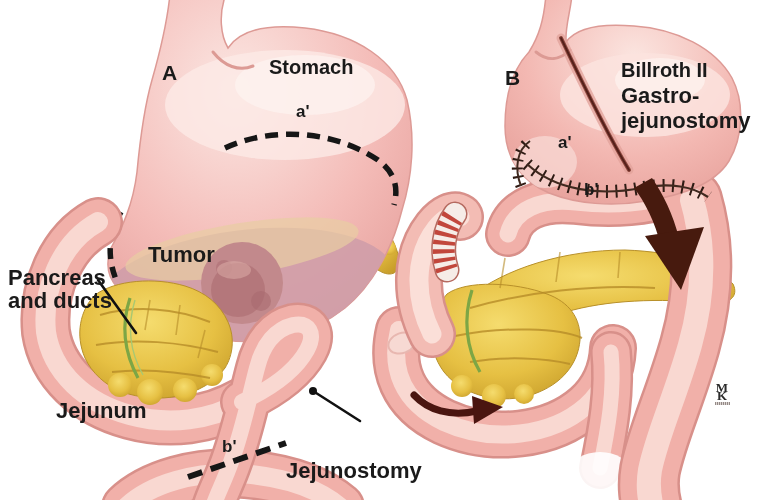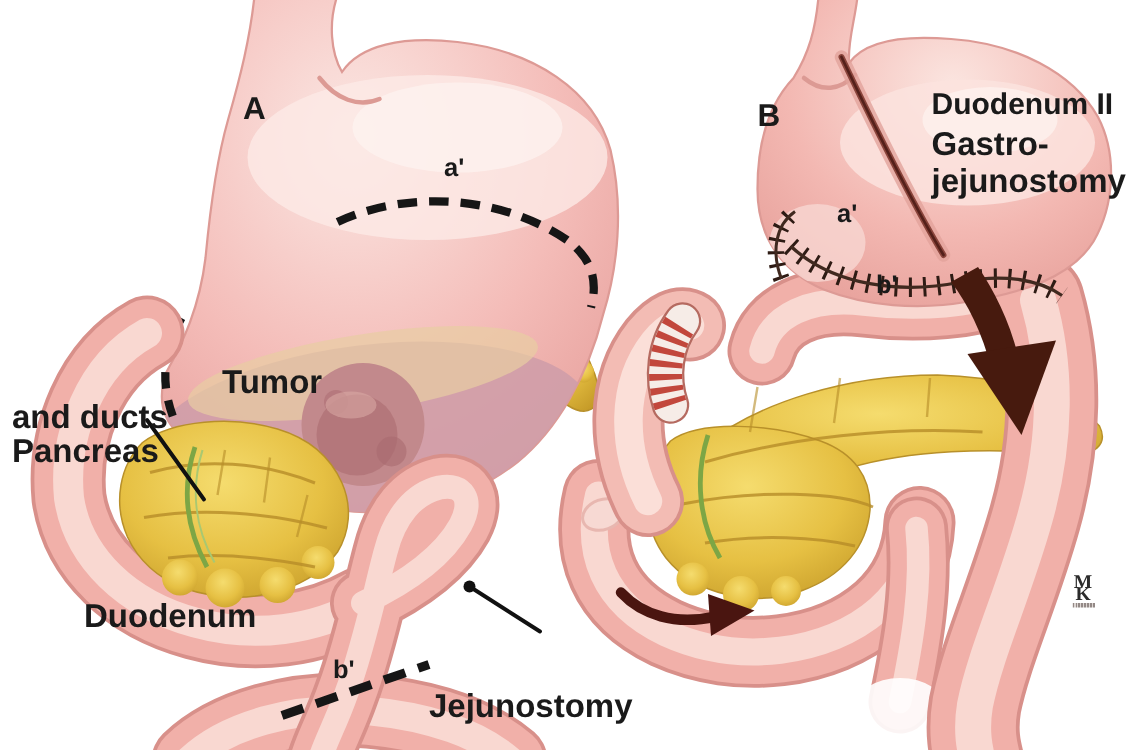--- a/index.html
+++ b/index.html
@@ -194,33 +194,34 @@
       <polygon points="645,236 704,227 681,290" fill="#471A0E"></polygon>
     </g>
     <g>
       <path d="M414,395 C428,410 450,417 477,411" fill="none" stroke="#4A1510" stroke-width="7" stroke-linecap="round"></path>
       <polygon points="472,396 503,407 474,424" fill="#4A1510"></polygon>
     </g>
   </g>
 </svg>
 
 <div class="lbl panel-letter" style="left:162px;top:62px;">A</div>
+<div class="lbl mid" style="left:269px;top:57px;">Stomach</div>
 <div class="lbl cut" style="left:296px;top:103px;">a'</div>
 <div class="lbl big" style="left:148px;top:243px;text-align:center;">Tumor</div>
 <div class="lbl big" style="left:8px;top:266px;">
+  <div>Pancreas</div>
   <div>and ducts</div>
-  <div>Pancreas</div>
-</div>
-<div class="lbl big" style="left:56px;top:399px;">Duodenum</div>
+</div>
+<div class="lbl big" style="left:56px;top:399px;">Jejunum</div>
 <div class="lbl cut" style="left:222px;top:438px;">b'</div>
 <div class="lbl big" style="left:286px;top:459px;">Jejunostomy</div>
 
 <div class="lbl panel-letter" style="left:505px;top:67px;">B</div>
 <div class="lbl" style="left:621px;top:60px;">
-  <div class="mid">Duodenum II</div>
+  <div class="mid">Billroth II</div>
   <div class="big light" style="margin-top:3px;">Gastro-</div>
   <div class="big light" style="margin-top:2px;">jejunostomy</div>
 </div>
 <div class="lbl cut" style="left:558px;top:134px;">a'</div>
 <div class="lbl cut" style="left:584px;top:181px;">b'</div>
 
 <div class="mono">
   <div class="m1">M</div>
   <div class="m2">K</div>
   <div class="micro"></div>

